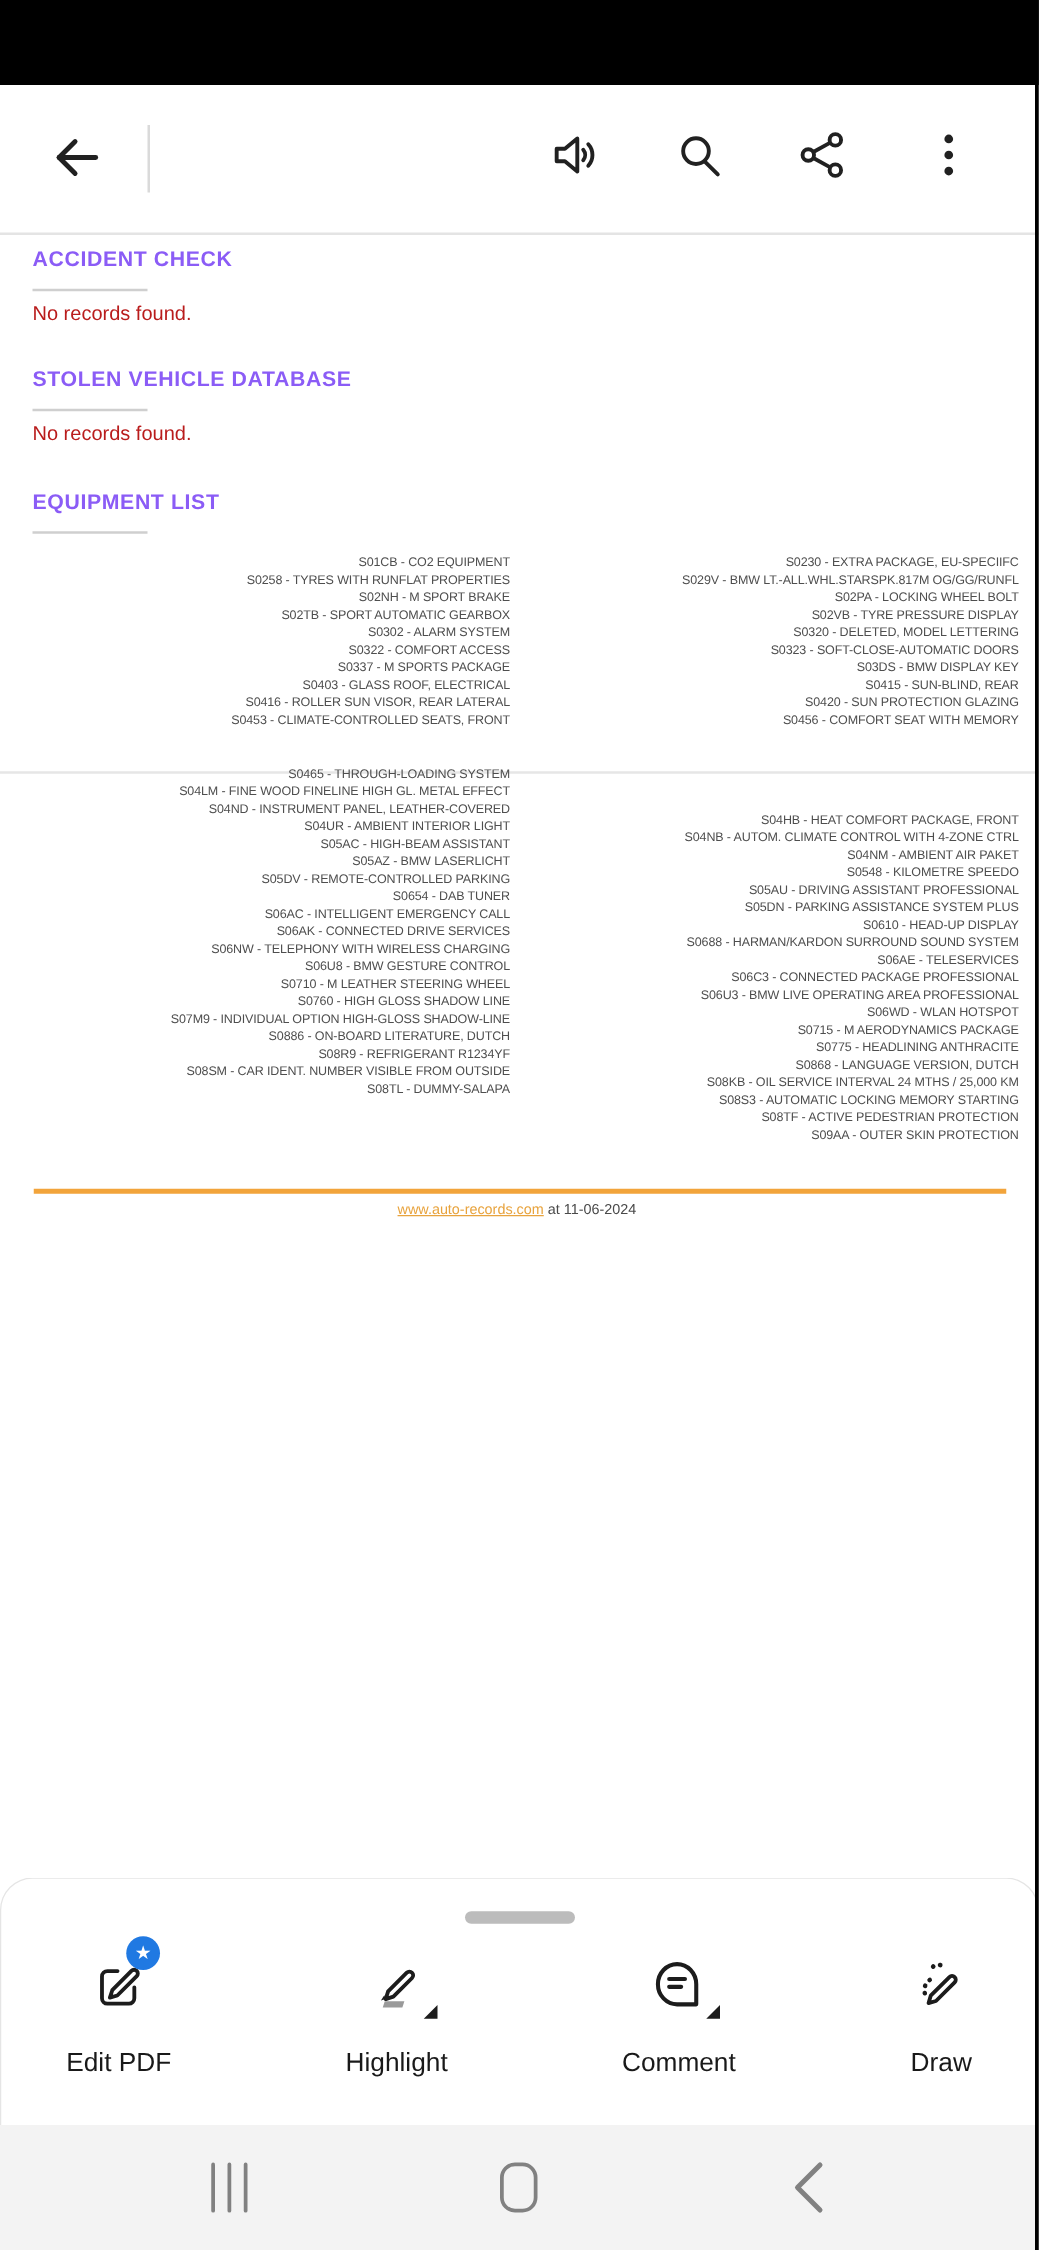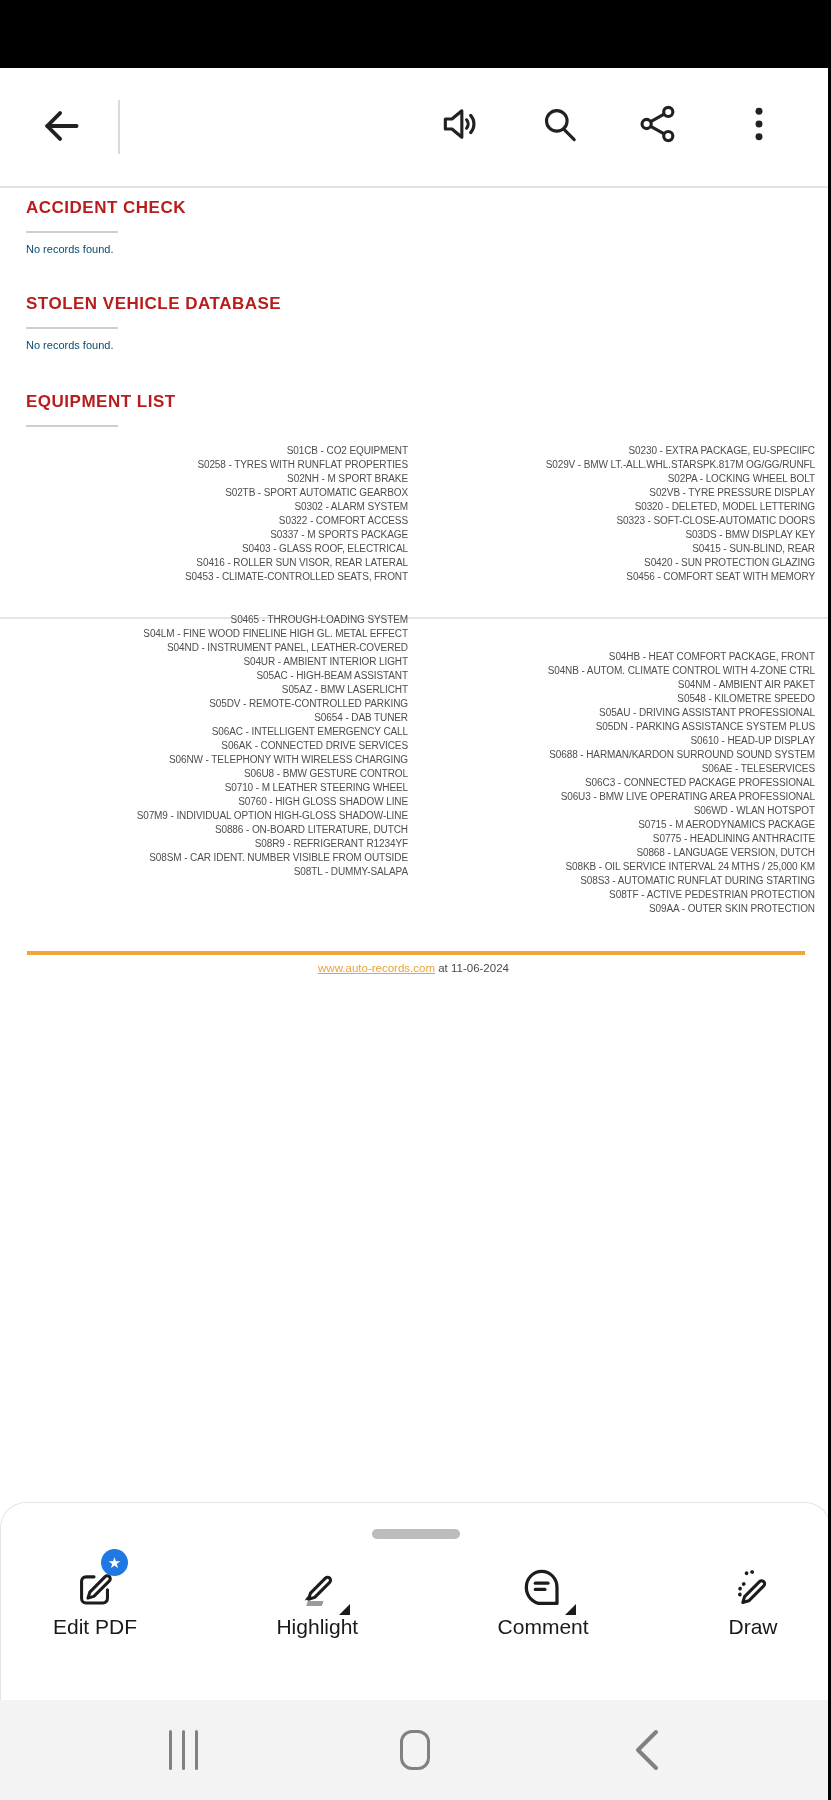--- a/index.html
+++ b/index.html
@@ -11,40 +11,40 @@
   .status-bar{left:0;top:0;width:831px;height:68px;background:#000;}
   .edge-strip{right:0;top:0;width:3px;height:1800px;background:#000;z-index:50;}
 
   
   .toolbar{left:0;top:68px;width:831px;height:120px;background:#fff;
            border-bottom:2px solid #e4e4e4;box-sizing:border-box;}
   .tb-icon{position:absolute;width:44px;height:44px;top:34px;cursor:pointer;}
   .tb-divider{position:absolute;left:118px;top:32px;width:2px;height:54px;background:#dadada;}
 
   
-  .doc-heading{color:#b91c1c;font-size:17px;font-weight:700;letter-spacing:.5px;left:26px;white-space:nowrap;}
+  .doc-heading{color:#8b5cf6;font-size:17px;font-weight:700;letter-spacing:.5px;left:26px;white-space:nowrap;}
   .heading-rule{left:26px;width:92px;height:2px;background:#cfcfcf;}
-  .doc-body{color:#0c4a6e;font-size:11px;left:26px;white-space:nowrap;}
+  .doc-body{color:#b91c1c;font-size:16px;left:26px;white-space:nowrap;}
   .eq-col{font-size:10px;color:#4e4e4e;letter-spacing:-.1px;}
   .eq-row{height:14px;line-height:14px;white-space:nowrap;text-align:right;}
   .page-divider{left:0;top:617px;width:831px;height:2px;background:#e6e6e6;}
   .orange-rule{left:27px;top:951px;width:778px;height:4px;background:#f2a43b;}
   .doc-footer{left:27px;top:962px;width:773px;text-align:center;font-size:11.5px;color:#4a4a4a;white-space:nowrap;}
   .doc-footer a{color:#e8a33d;text-decoration:underline;}
 
   
   .bottom-sheet{left:0;top:1502px;width:831px;height:198px;background:#fff;
                 border:1px solid #e5e5e5;border-bottom:none;box-sizing:border-box;
                 border-radius:26px 26px 0 0;z-index:10;}
   .drag-handle{position:absolute;left:50%;transform:translateX(-50%);top:26px;width:88px;height:10px;
                border-radius:5px;background:#bcbcbc;}
   .tools-row{position:absolute;left:52px;right:52px;top:58px;display:flex;justify-content:space-between;align-items:flex-start;}
   .tool{display:flex;flex-direction:column;align-items:center;cursor:pointer;position:relative;}
   .tool-iconbox{position:relative;width:50px;height:52px;display:flex;align-items:center;justify-content:center;}
-  .tool-label{margin-top:2px;font-size:21px;color:#191919;white-space:nowrap;}
+  .tool-label{margin-top:26px;font-size:21px;color:#191919;white-space:nowrap;}
   .premium-badge{position:absolute;top:-12px;right:-8px;width:27px;height:27px;border-radius:50%;
                  background:#2079e2;color:#fff;font-size:15px;line-height:27px;text-align:center;}
   .dd-triangle{position:absolute;right:-8px;bottom:-2px;width:0;height:0;border-style:solid;
                border-width:0 0 11px 11px;border-color:transparent transparent #1c1c1c transparent;}
 
   
   .nav-bar{left:0;top:1700px;width:831px;height:100px;background:#f3f3f3;z-index:20;}
   .nav-btn{position:absolute;top:0;width:120px;height:100px;display:flex;align-items:center;justify-content:center;cursor:pointer;}
   .recents-bars{display:flex;gap:10px;}
   .recents-bars span{display:block;width:3px;height:40px;background:#818181;border-radius:2px;}
@@ -164,21 +164,21 @@
     <div class="eq-row">S0610 - HEAD-UP DISPLAY</div>
     <div class="eq-row">S0688 - HARMAN/KARDON SURROUND SOUND SYSTEM</div>
     <div class="eq-row">S06AE - TELESERVICES</div>
     <div class="eq-row">S06C3 - CONNECTED PACKAGE PROFESSIONAL</div>
     <div class="eq-row">S06U3 - BMW LIVE OPERATING AREA PROFESSIONAL</div>
     <div class="eq-row">S06WD - WLAN HOTSPOT</div>
     <div class="eq-row">S0715 - M AERODYNAMICS PACKAGE</div>
     <div class="eq-row">S0775 - HEADLINING ANTHRACITE</div>
     <div class="eq-row">S0868 - LANGUAGE VERSION, DUTCH</div>
     <div class="eq-row">S08KB - OIL SERVICE INTERVAL 24 MTHS / 25,000 KM</div>
-    <div class="eq-row">S08S3 - AUTOMATIC RUNFLAT DURING STARTING</div>
+    <div class="eq-row">S08S3 - AUTOMATIC LOCKING MEMORY STARTING</div>
     <div class="eq-row">S08TF - ACTIVE PEDESTRIAN PROTECTION</div>
     <div class="eq-row">S09AA - OUTER SKIN PROTECTION</div>
   </div>
 
 <div class="abs orange-rule"></div>
 <div class="abs doc-footer">
   <a href="#">www.auto-records.com</a><span> at 11-06-2024</span>
 </div>
 
 <div class="abs bottom-sheet">

